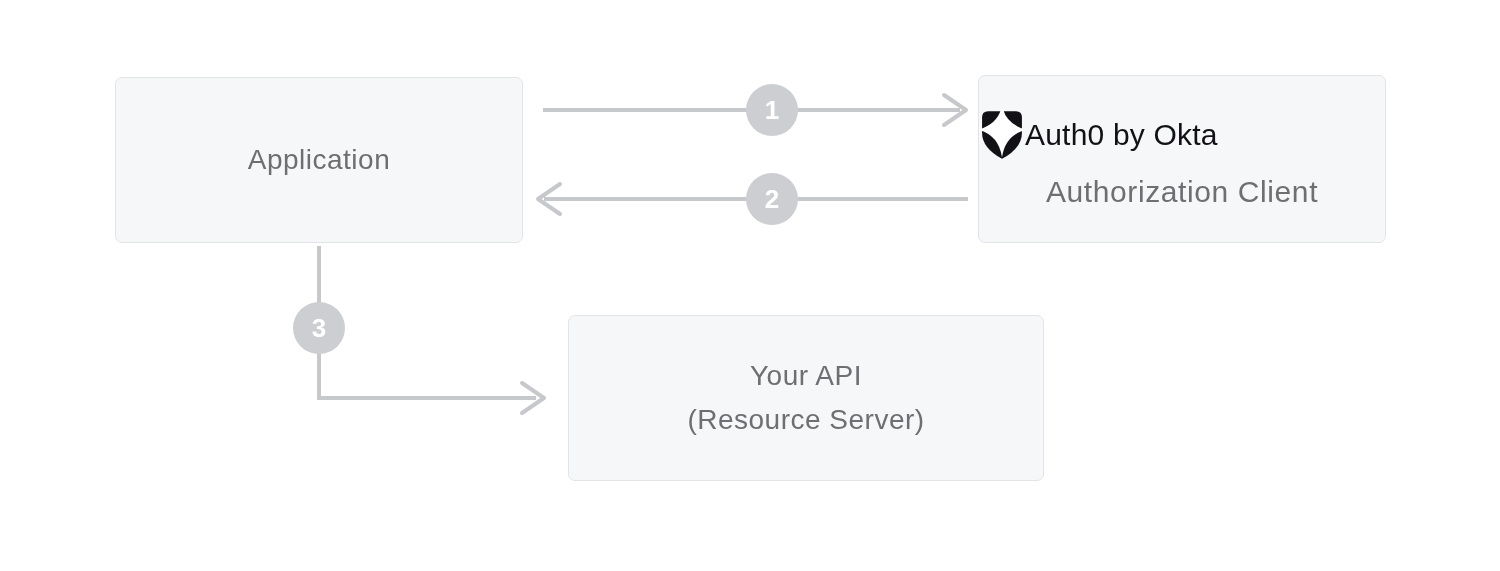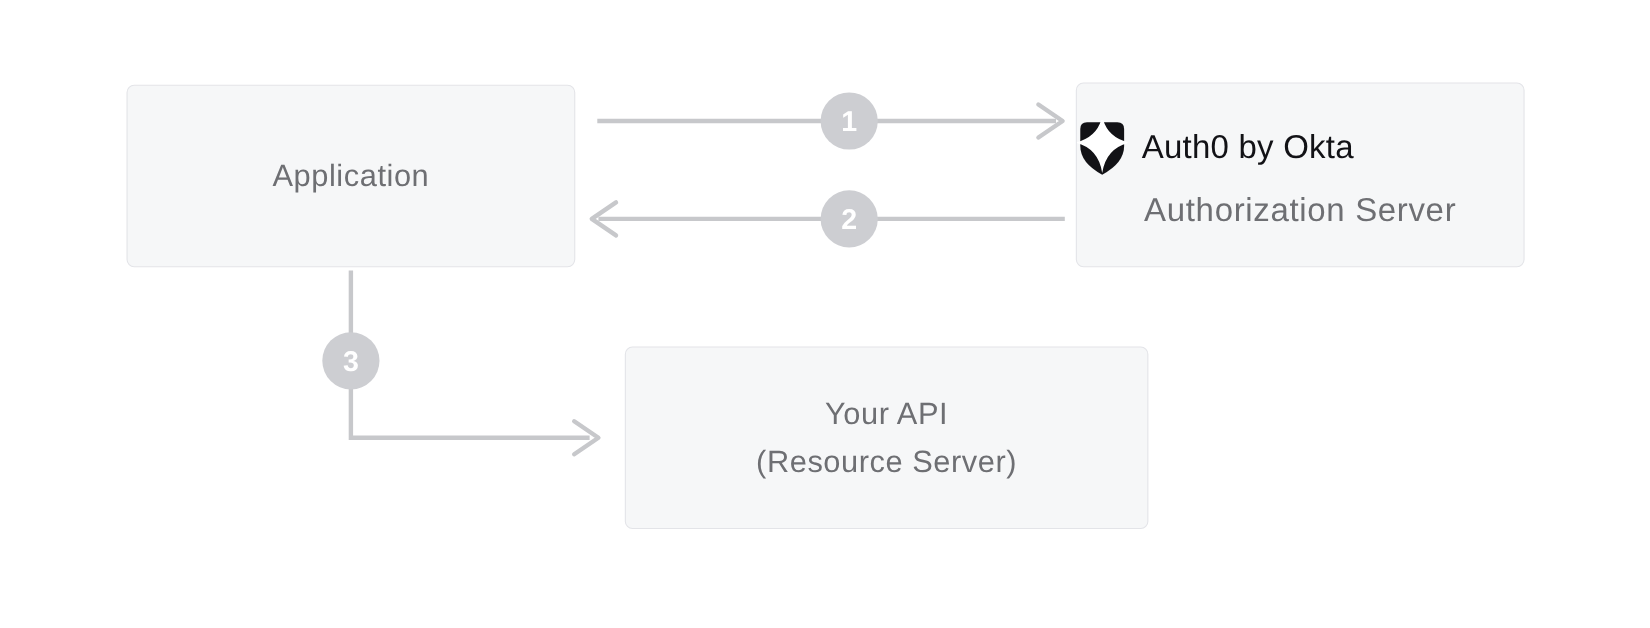--- a/index.html
+++ b/index.html
@@ -54,21 +54,20 @@
     line-height: 44px;
     letter-spacing: 0.5px;
   }
   .node-application { left: 115px; top: 77px;  width: 408px; height: 166px; }
   .node-auth       { left: 978px; top: 75px;  width: 408px; height: 168px; }
   .node-api        { left: 568px; top: 315px; width: 476px; height: 166px; }
 
   .brand-row {
     display: flex;
     align-items: center;
-    gap: 13px;
     margin-bottom: 14px;
   }
   .brand-row .shield { width: 46px; height: 52px; display: block; }
   .brand-text {
     color: var(--brand_text);
     font-size: 30px;
     line-height: 34px;
     letter-spacing: 0.2px;
   }
   .auth-label {
@@ -134,21 +133,21 @@
   </div>
 
   <div class="node node-auth">
     <div class="brand-row">
       <svg class="shield" viewBox="0 0 60 66" xmlns="http://www.w3.org/2000/svg">
         <path fill="#121216" d="M12 2 L48 2 Q56 2 56 10 L56 30 Q56 50 30 64 Q4 50 4 30 L4 10 Q4 2 12 2 Z"></path>
         <path fill="#ffffff" d="M30 -6 Q34.5 19.5 62 26 Q34.5 32.5 30 62 Q25.5 32.5 -2 26 Q25.5 19.5 30 -6 Z"></path>
       </svg>
       <span class="brand-text">Auth0 by Okta</span>
     </div>
-    <div class="auth-label">Authorization Server</div>
+    <div class="auth-label">Authorization Client</div>
   </div>
 
   <div class="node node-api">
     <div>Your API</div>
     <div>(Resource Server)</div>
   </div>
 
   <div class="step step-1">1</div>
   <div class="step step-2">2</div>
   <div class="step step-3">3</div>

